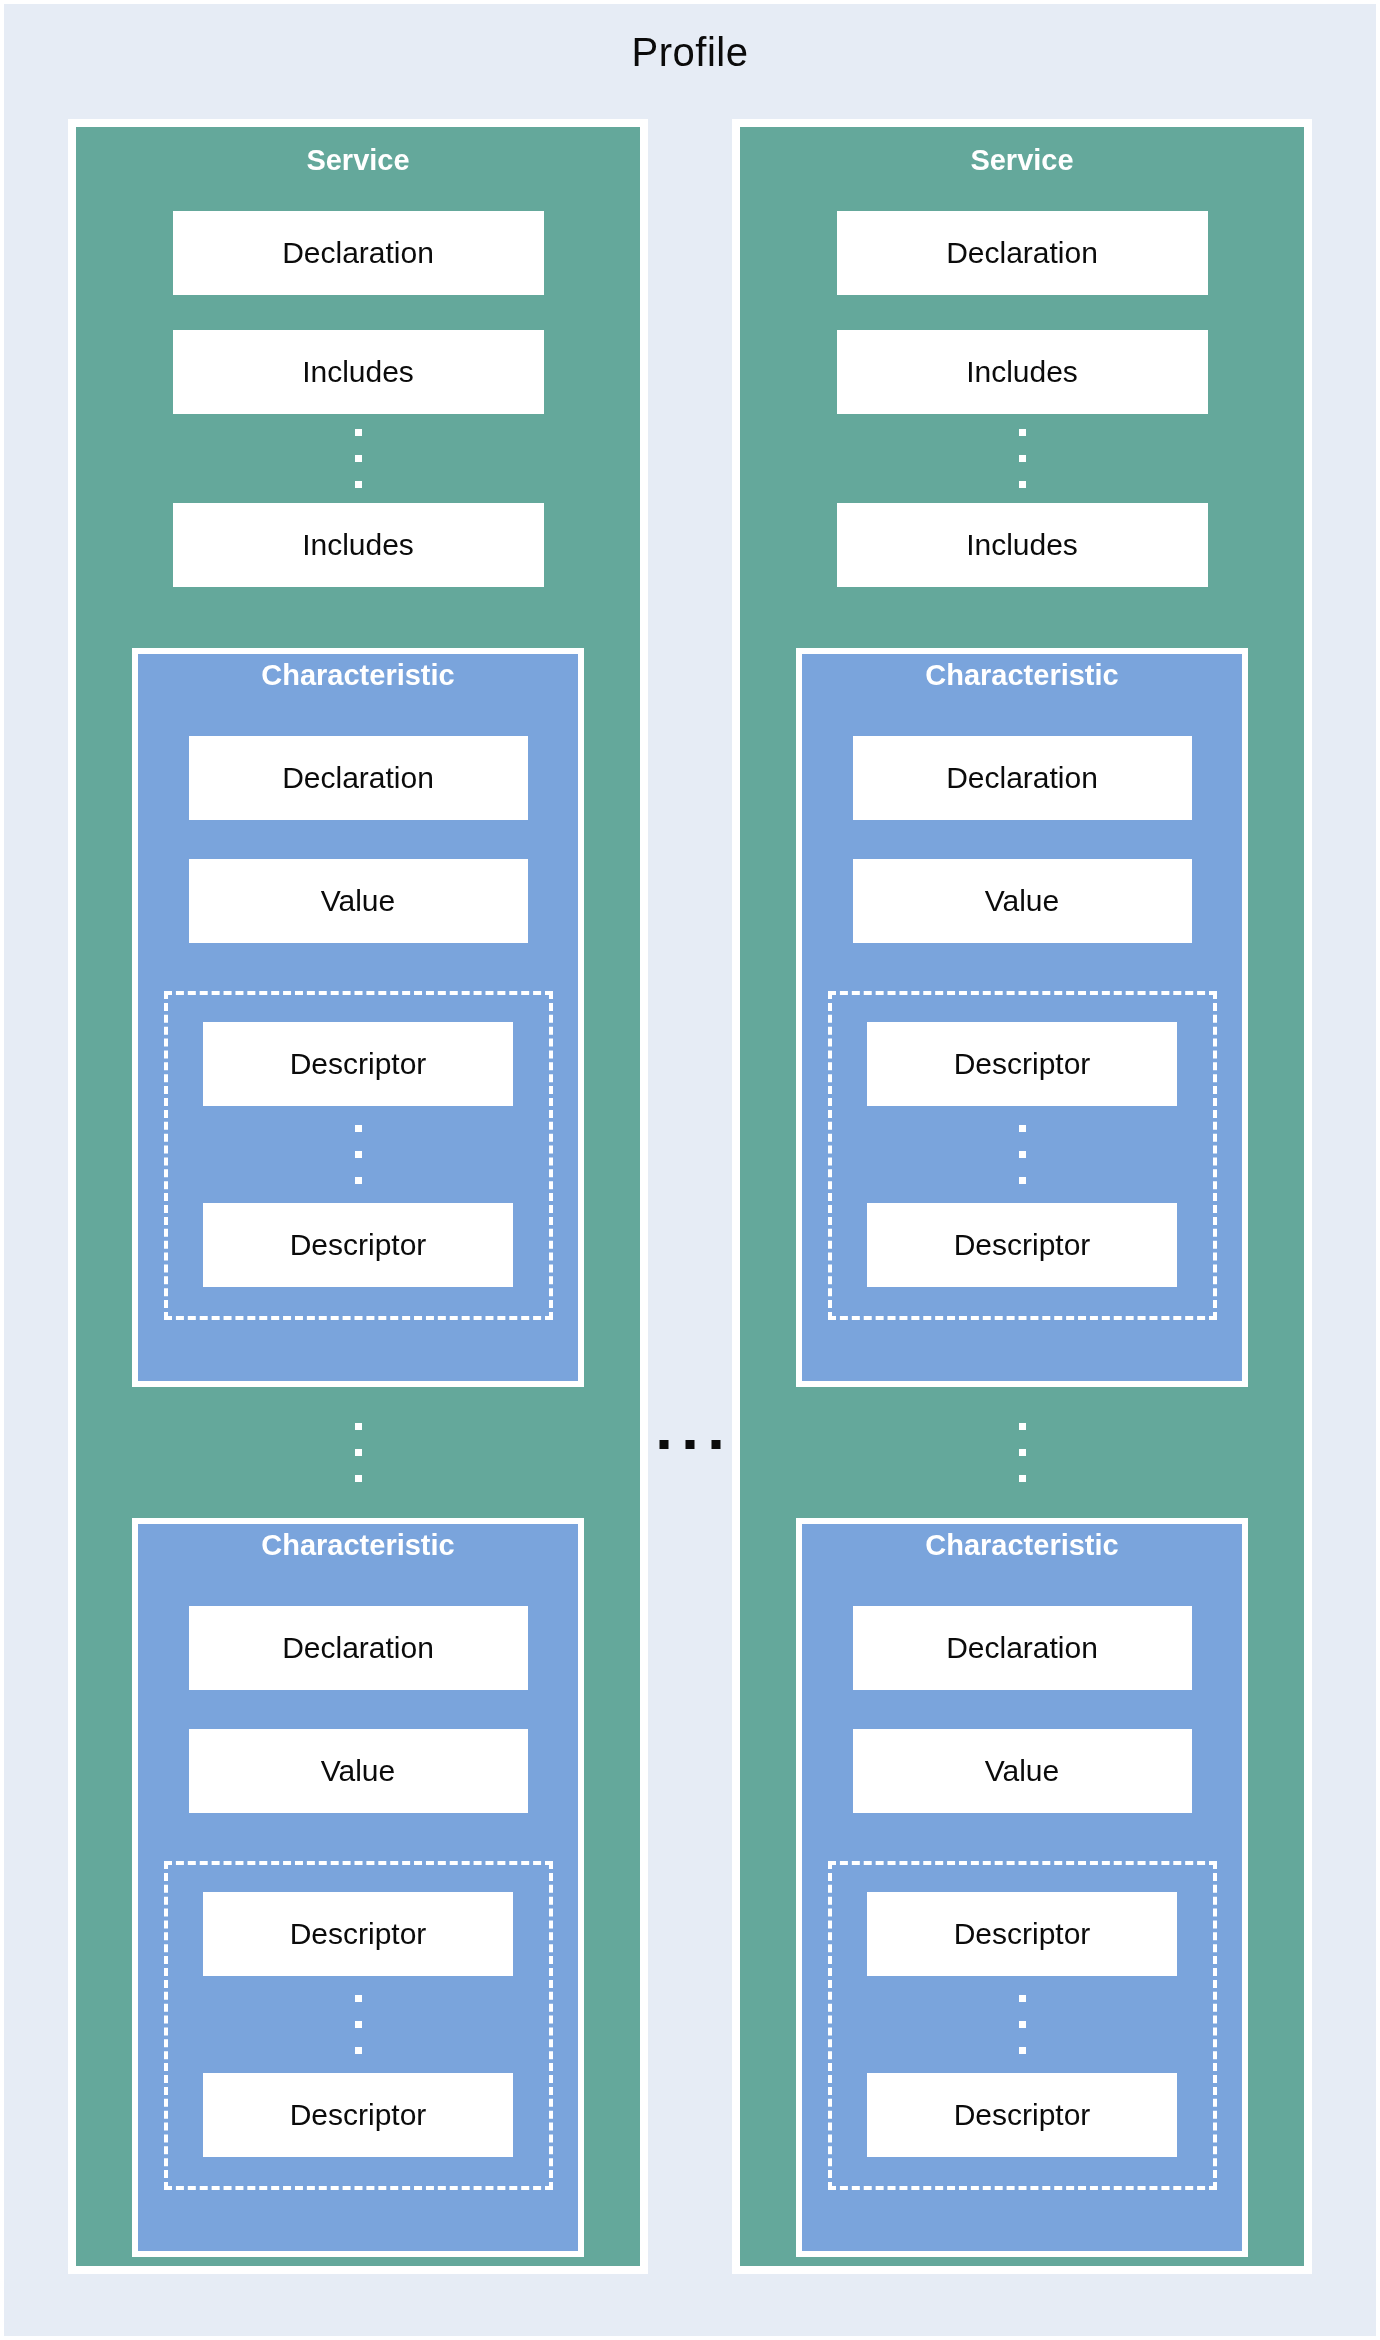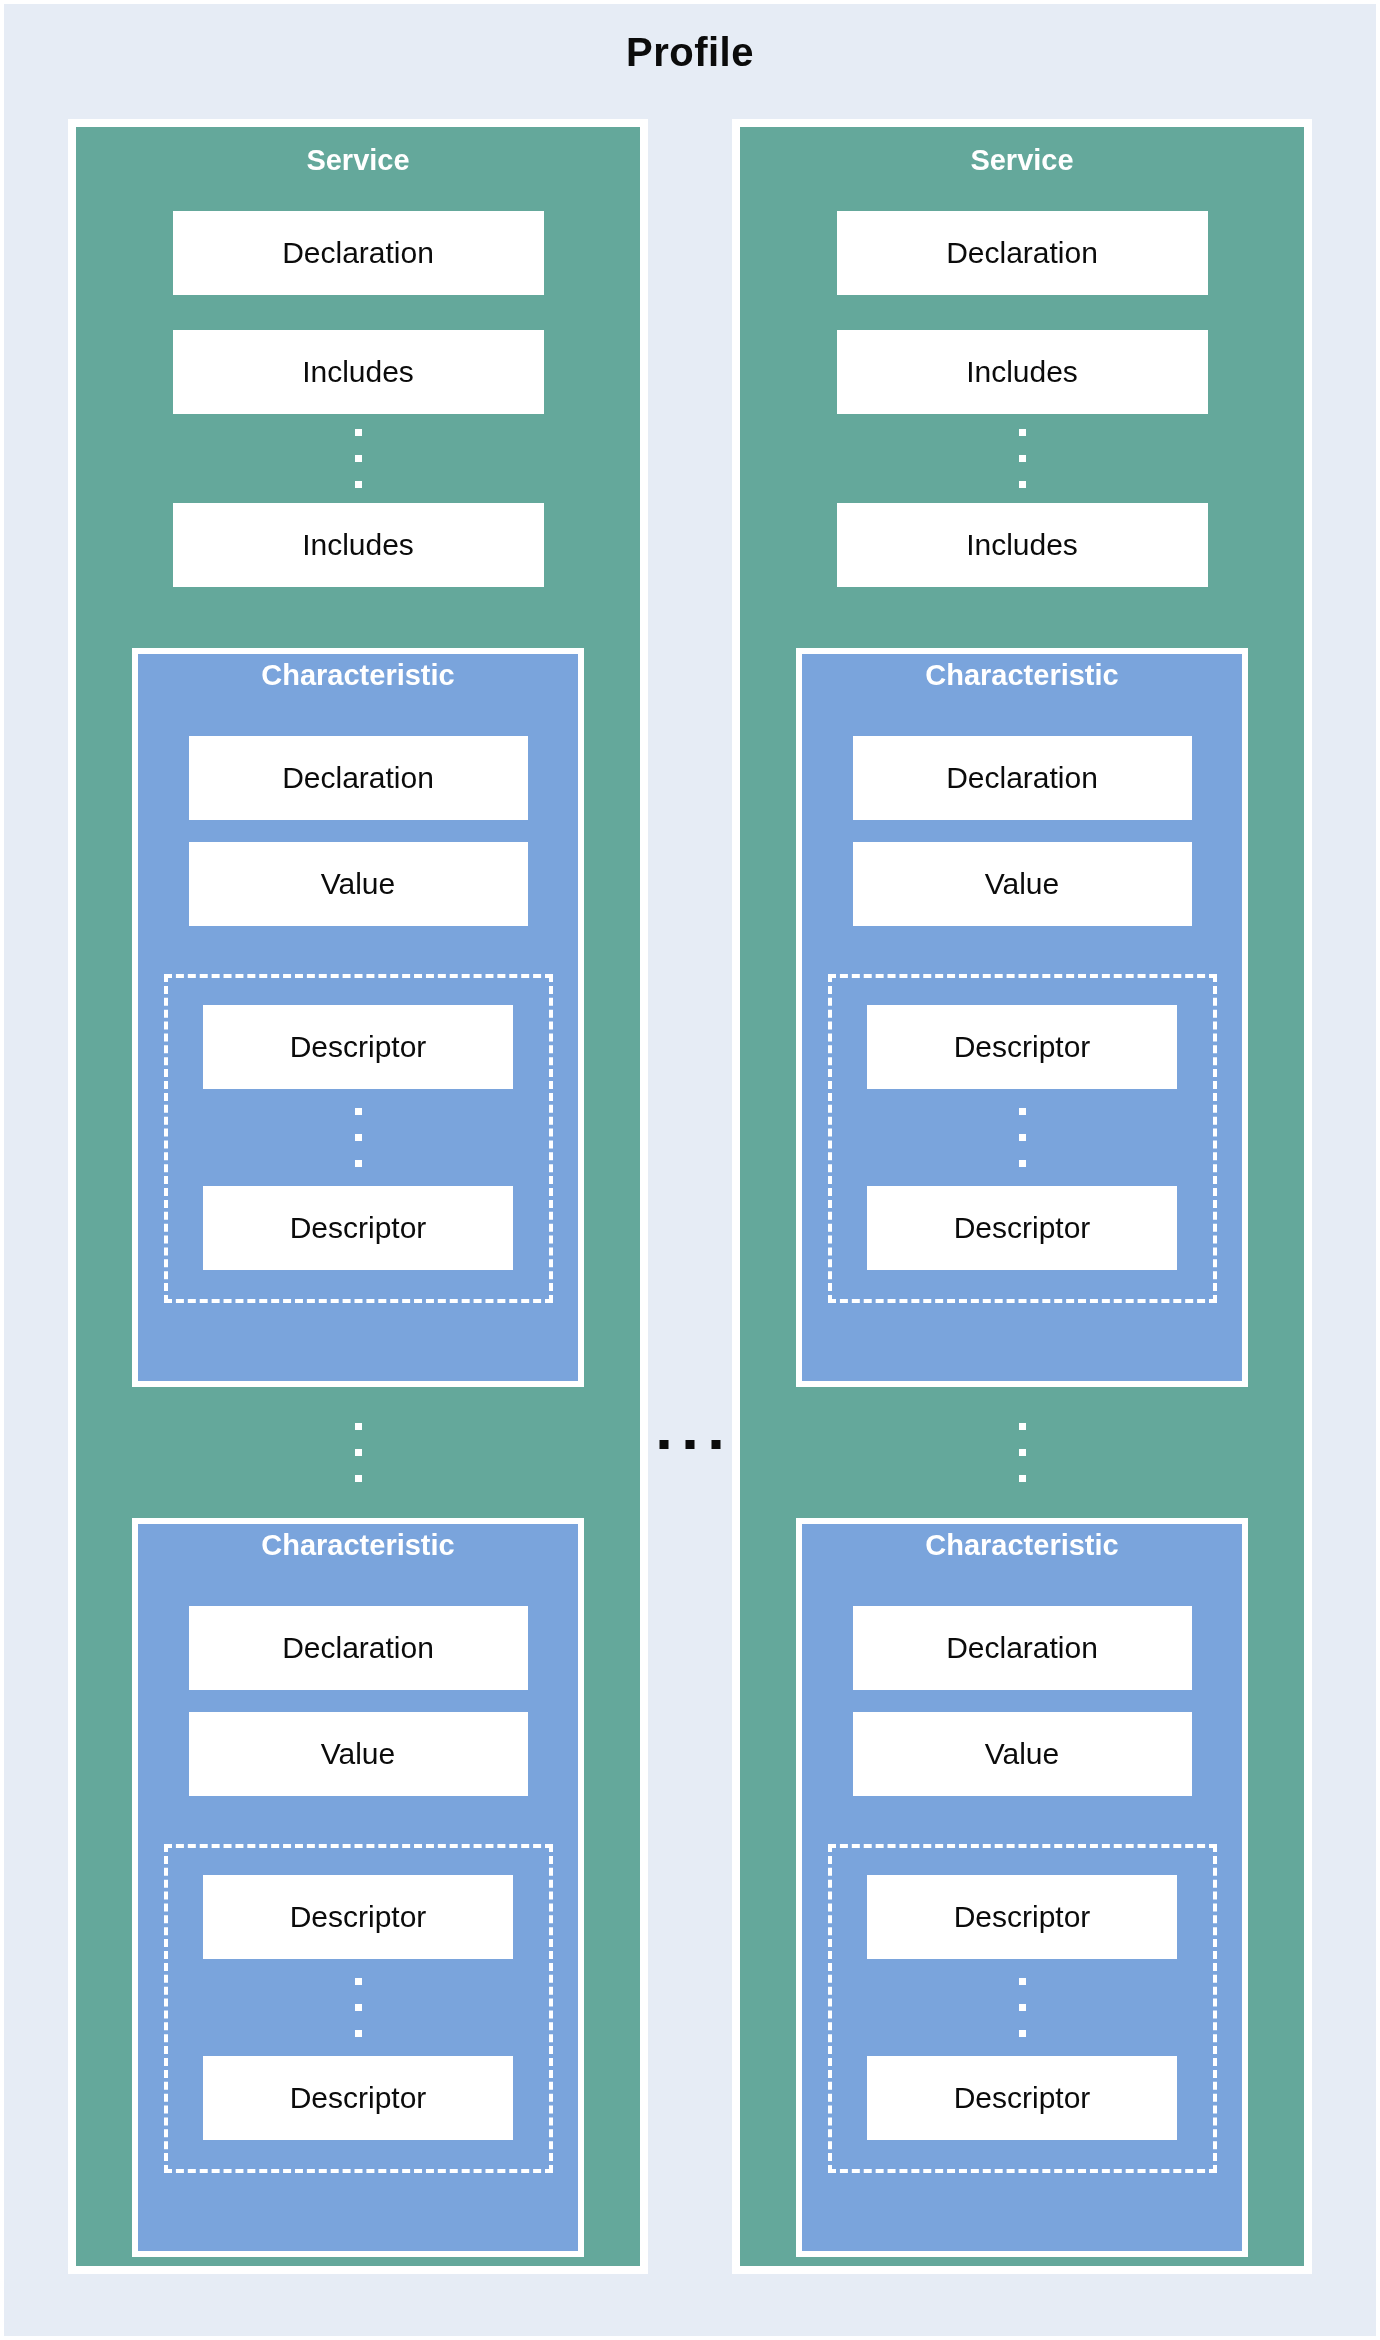--- a/index.html
+++ b/index.html
@@ -18,21 +18,21 @@
     width:1380px;height:2340px;
     background:var(--bg);
     border:4px solid var(--white);
   }
 
   .page-title{
     height:115px;
     padding-top:26px;
     text-align:center;
     font-size:40px;
-    font-weight:bold;
+    font-weight:normal;
     color:var(--ink);
     letter-spacing:0.5px;
     border-radius:32px;
   }
 
   .columns{
     position:relative;
     display:flex;
     justify-content:center;
     gap:84px;
@@ -85,21 +85,21 @@
   .characteristic.second{height:739px;}
   .char-title{
     margin-top:4px;
     font-size:29px;
     font-weight:bold;
     color:var(--white);
     line-height:34px;
   }
   .characteristic .wrow{width:339px;}
   .characteristic > .wrow.decl{margin-top:44px;}
-  .characteristic > .wrow.value{margin-top:22px;}
+  .characteristic > .wrow.value{margin-top:39px;}
 
   .descriptor-group{
     margin-top:48px;
     width:389px;
     border:4px dashed var(--white);
     display:flex;
     flex-direction:column;
     align-items:center;
     padding:27px 0 29px 0;
   }

